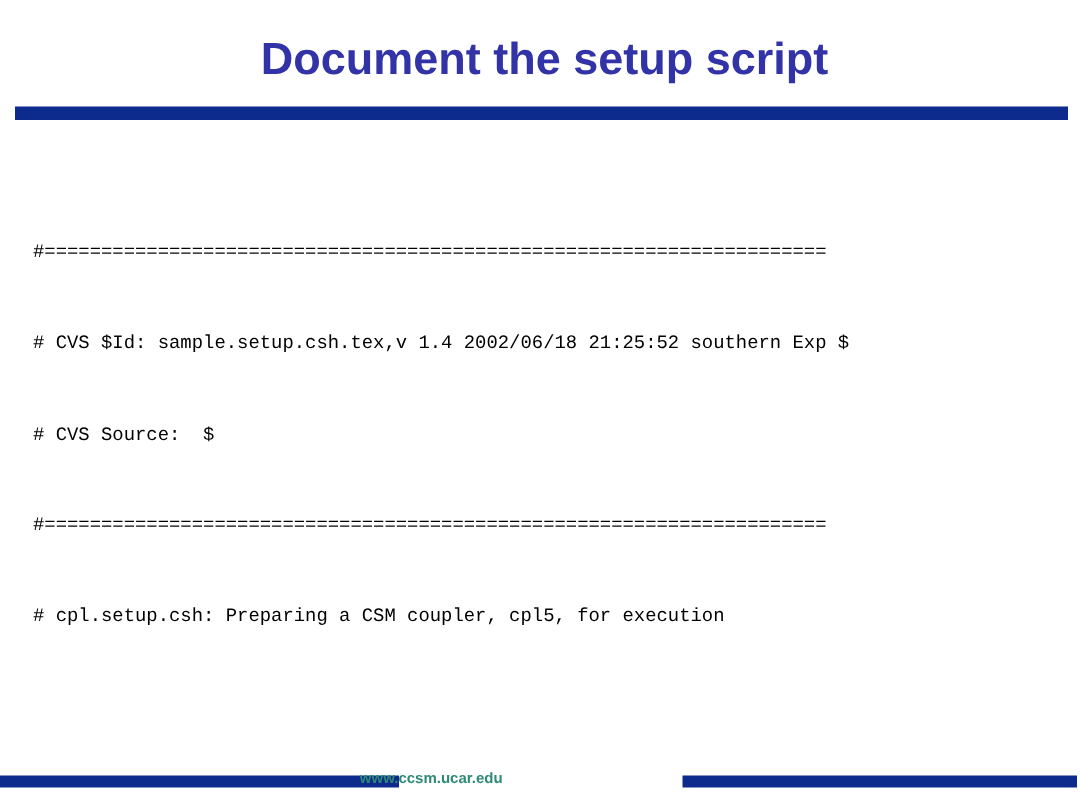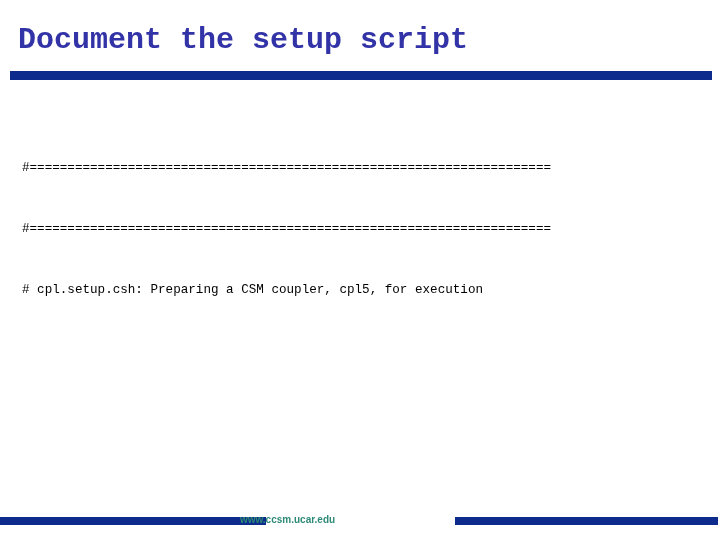--- a/index.html
+++ b/index.html
@@ -23,27 +23,28 @@
     height: 540px;
     background: #ffffff;
   }
 
   
   .slide-title {
     position: absolute;
     left: 18px;
     top: 22px;
     width: 690px;
-    font-family: Liberation Mono, monospace;
+    font-family: Liberation Sans, sans-serif;
     font-size: 30px;
     font-weight: bold;
     color: #3333a8;
     letter-spacing: 0px;
     line-height: 36px;
     white-space: nowrap;
+    text-align: center;
   }
 
   
   .title-rule {
     position: absolute;
     left: 10px;
     top: 71px;
     width: 702px;
     height: 9px;
     background: #0d2b8c;
@@ -103,20 +104,22 @@
 <body>
 
 <div class="slide">
 
   <div class="slide-title">Document the setup script</div>
 
   <div class="title-rule"></div>
 
   <div class="code-block">
     <span class="code-line">#=====================================================================</span>
+    <span class="code-line"># CVS $Id: sample.setup.csh.tex,v 1.4 2002/06/18 21:25:52 southern Exp $</span>
+    <span class="code-line"># CVS Source:  $</span>
     <span class="code-line">#=====================================================================</span>
     <span class="code-line"># cpl.setup.csh: Preparing a CSM coupler, cpl5, for execution</span>
     
     
     
     
     
     
     
     

